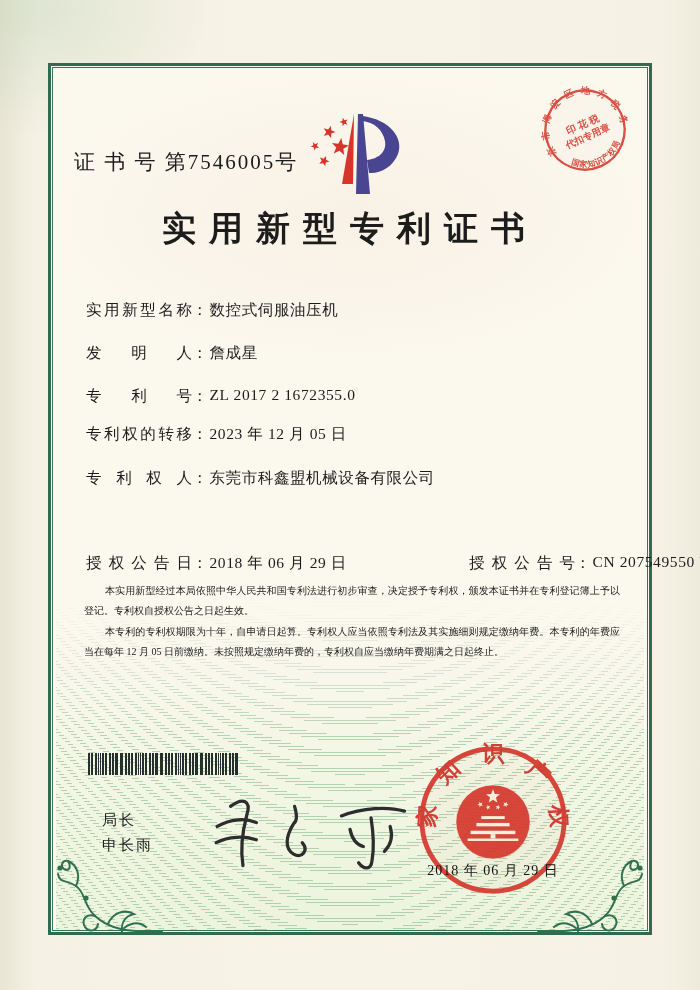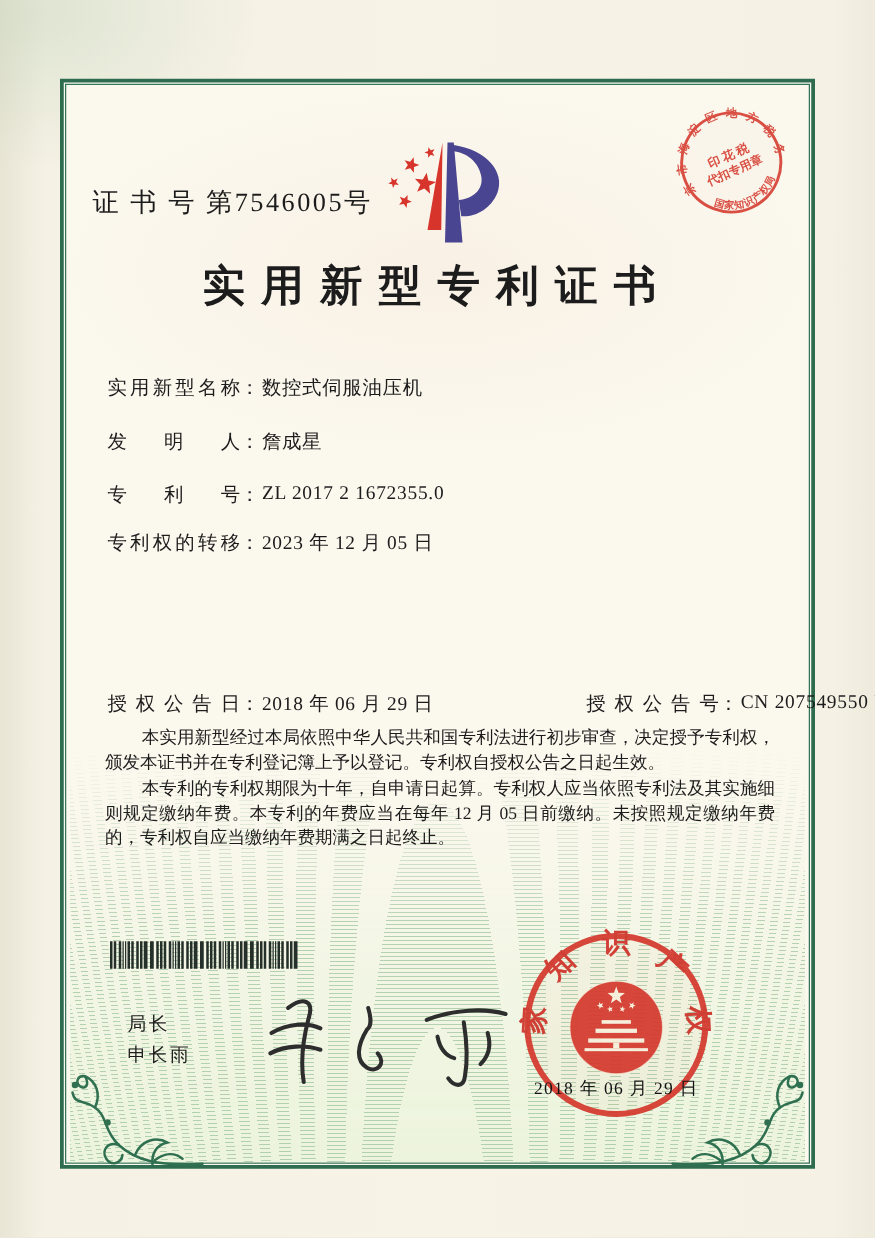--- a/index.html
+++ b/index.html
@@ -32,21 +32,21 @@
   .abs{position:absolute;}
   .cert-no{left:74px;top:108px;font-size:21px;letter-spacing:2px;z-index:2;margin-top:40px;}
   .logo{left:290px;top:110px;width:120px;height:88px;z-index:2;}
   .title{left:0;right:0;top:206px;text-align:center;font-size:34px;font-weight:600;letter-spacing:13px;z-index:2;}
   .row{position:absolute;left:86px;z-index:2;font-size:15.5px;white-space:nowrap;}
   .flabel{display:inline-block;width:106px;text-align:justify;text-align-last:justify;vertical-align:top;}
   .fcolon{vertical-align:top;}
   .fvalue{margin-left:2px;letter-spacing:.6px;vertical-align:top;}
   .row-address .fvalue{display:inline-block;white-space:normal;width:414px;line-height:20px;}
   .grant-right{position:absolute;left:383px;top:0;}
-  .paras{position:absolute;left:84px;top:581px;width:536px;z-index:2;font-size:14px;line-height:19.5px;text-align:justify;color:#1b1b1b;}
+  .paras{position:absolute;left:84px;top:581px;width:536px;z-index:2;font-size:10px;line-height:19.5px;text-align:justify;color:#1b1b1b;}
   .paras p{margin:0 0 2px 0;text-indent:2.1em;}
   .barcode{position:absolute;left:88px;top:753px;height:22px;display:flex;align-items:stretch;z-index:2;}
   .barcode span{display:block;height:100%;}
   .bar{background:#26302a;}
   .gap{background:transparent;}
   .sig-block{position:absolute;left:102px;top:808px;z-index:2;font-size:15px;line-height:25px;letter-spacing:2px;}
   .signature{position:absolute;left:198px;top:793px;width:218px;height:86px;z-index:2;}
   .seal{position:absolute;left:415px;top:742px;width:156px;height:156px;z-index:3;opacity:.92;}
   .seal-date{position:absolute;left:418px;top:862px;width:150px;text-align:center;font-size:14px;letter-spacing:1px;z-index:4;color:#141414;}
   .tax-stamp{position:absolute;left:540px;top:85px;width:90px;height:90px;z-index:3;transform:rotate(-24deg);opacity:.88;}
@@ -85,20 +85,23 @@
     <span class="flabel">实用新型名称</span><span class="fcolon">：</span><span class="fvalue">数控式伺服油压机</span>
   </div>
   <div class="row" style="top:343px">
     <span class="flabel">发明人</span><span class="fcolon">：</span><span class="fvalue">詹成星</span>
   </div>
   <div class="row" style="top:386px">
     <span class="flabel">专利号</span><span class="fcolon">：</span><span class="fvalue">ZL 2017 2 1672355.0</span>
   </div>
   <div class="row" style="top:424px">
     <span class="flabel">专利权的转移</span><span class="fcolon">：</span><span class="fvalue">2023 年 12 月 05 日</span>
+  </div>
+  <div class="row" style="top:468px">
+    <span class="flabel">专利权人</span><span class="fcolon">：</span><span class="fvalue">东莞市科鑫盟机械设备有限公司</span>
   </div>
   <div class="row" style="top:553px">
     <span class="flabel">授权公告日</span><span class="fcolon">：</span><span class="fvalue">2018 年 06 月 29 日</span>
     <span class="grant-right">
       <span class="flabel">授权公告号</span><span class="fcolon">：</span><span class="fvalue">CN 207549550 U</span>
     </span>
   </div>
 
   <div class="paras">
     <p>本实用新型经过本局依照中华人民共和国专利法进行初步审查，决定授予专利权，颁发本证书并在专利登记簿上予以登记。专利权自授权公告之日起生效。</p>

